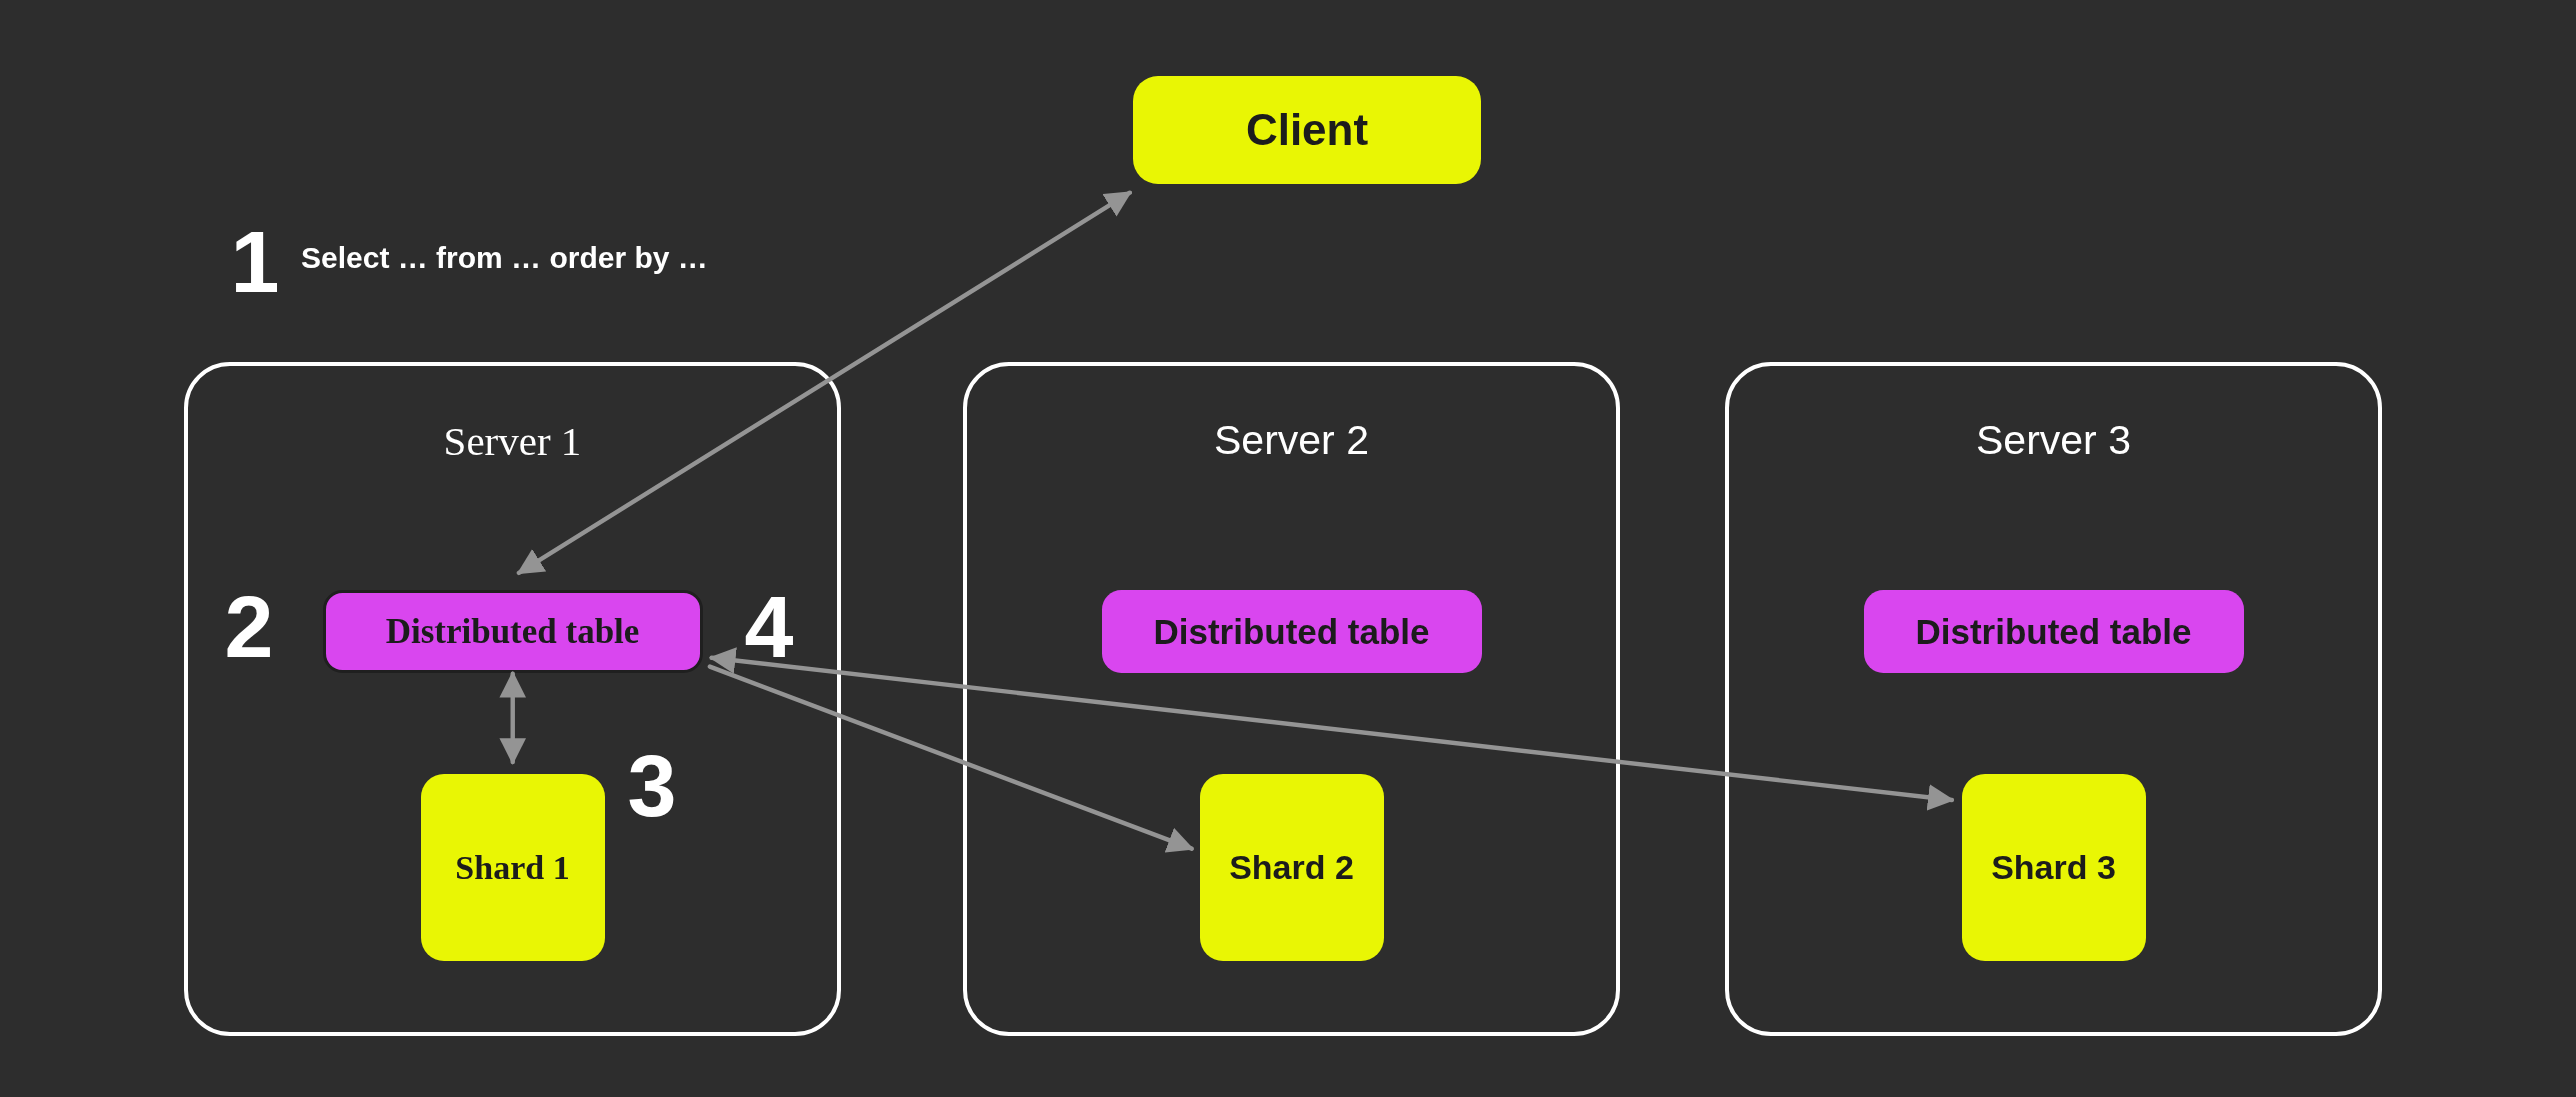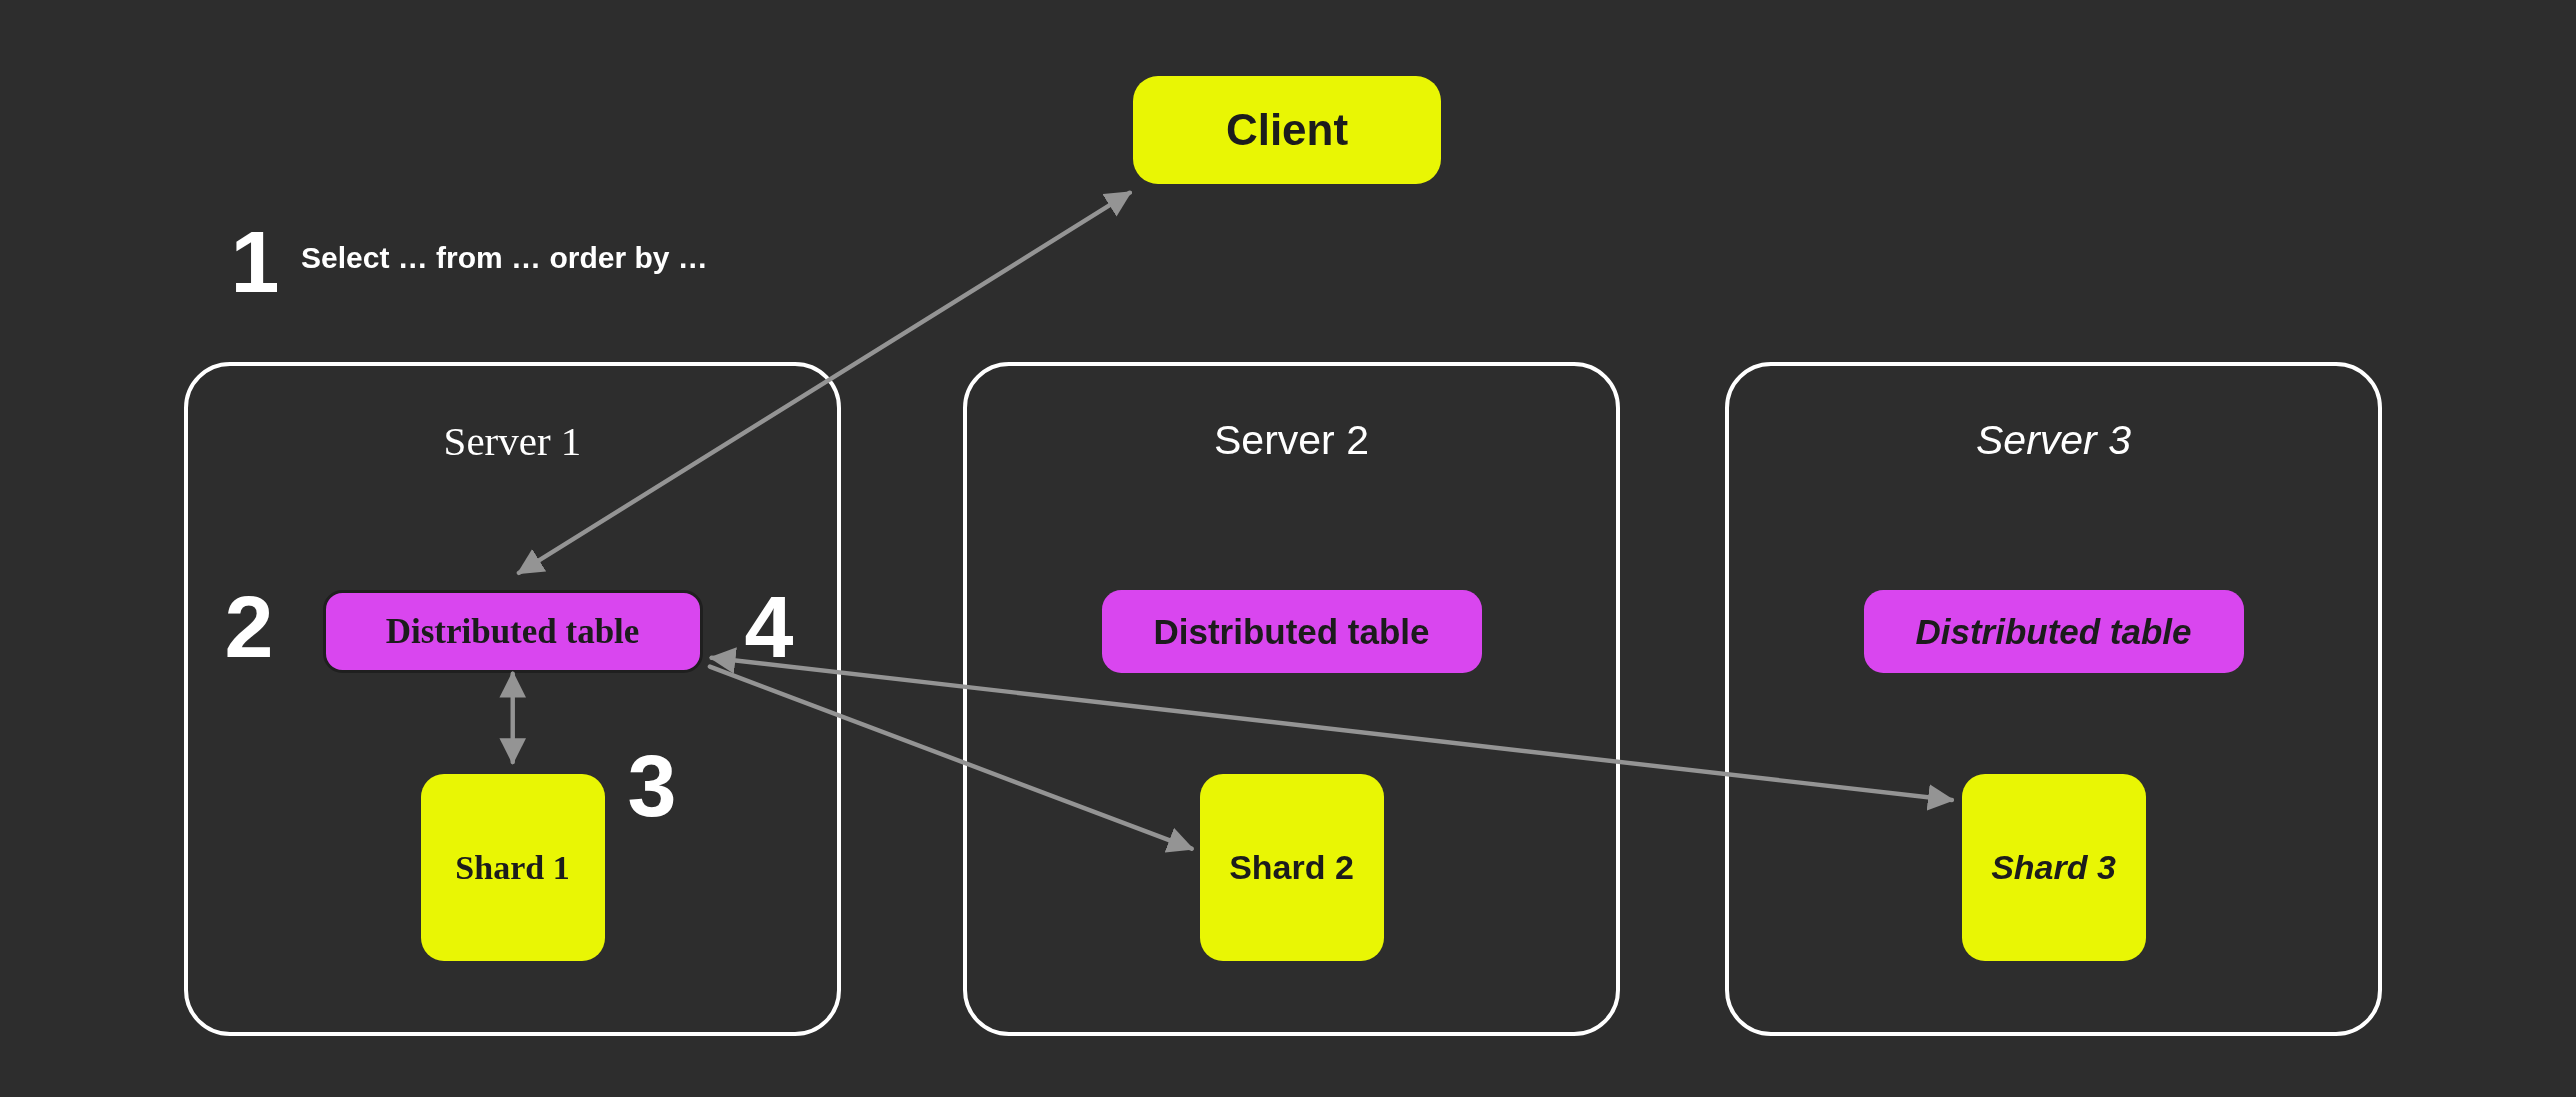--- a/index.html
+++ b/index.html
@@ -15,21 +15,21 @@
     height: 1098px;
     background: var(--bg, #2d2d2d);
     overflow: hidden;
   }
 
   
   .client-box {
     position: absolute;
     left: 1133px;
     top: 76px;
-    width: 308px;
+    width: 348px;
     height: 108px;
     background: var(--accent, #e9f604);
     border-radius: 25px;
     display: flex;
     align-items: center;
     justify-content: center;
     font-size: 44px;
     font-weight: bold;
     color: var(--dark_text, #1c1c1c);
     z-index: 2;
@@ -40,21 +40,21 @@
     position: absolute;
     top: 362px;
     width: 657px;
     height: 674px;
     border: 4.4px solid var(--panel_border, #ffffff);
     border-radius: 46px;
     z-index: 1;
   }
   .server-1 { left: 184px; font-family: Liberation Serif, serif; }
   .server-2 { left: 963px; }
-  .server-3 { left: 1725px; font-style: italic; }
+  .server-3 { left: 1725px; }
 
   .server-title {
     position: absolute;
     top: 51px;
     left: 0;
     width: 100%;
     text-align: center;
     font-size: 41px;
     font-weight: 400;
     color: var(--light_text, #ffffff);

